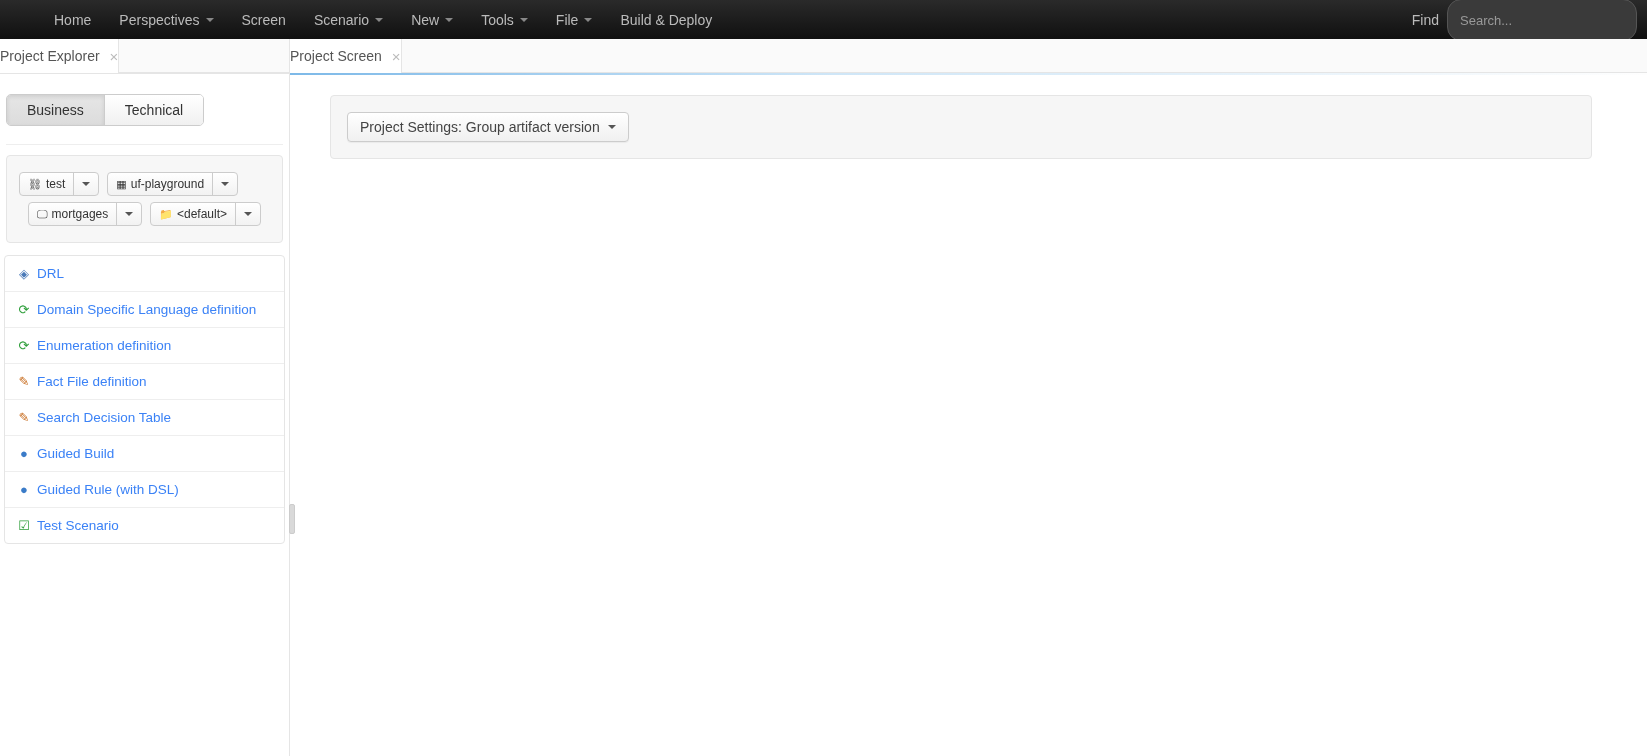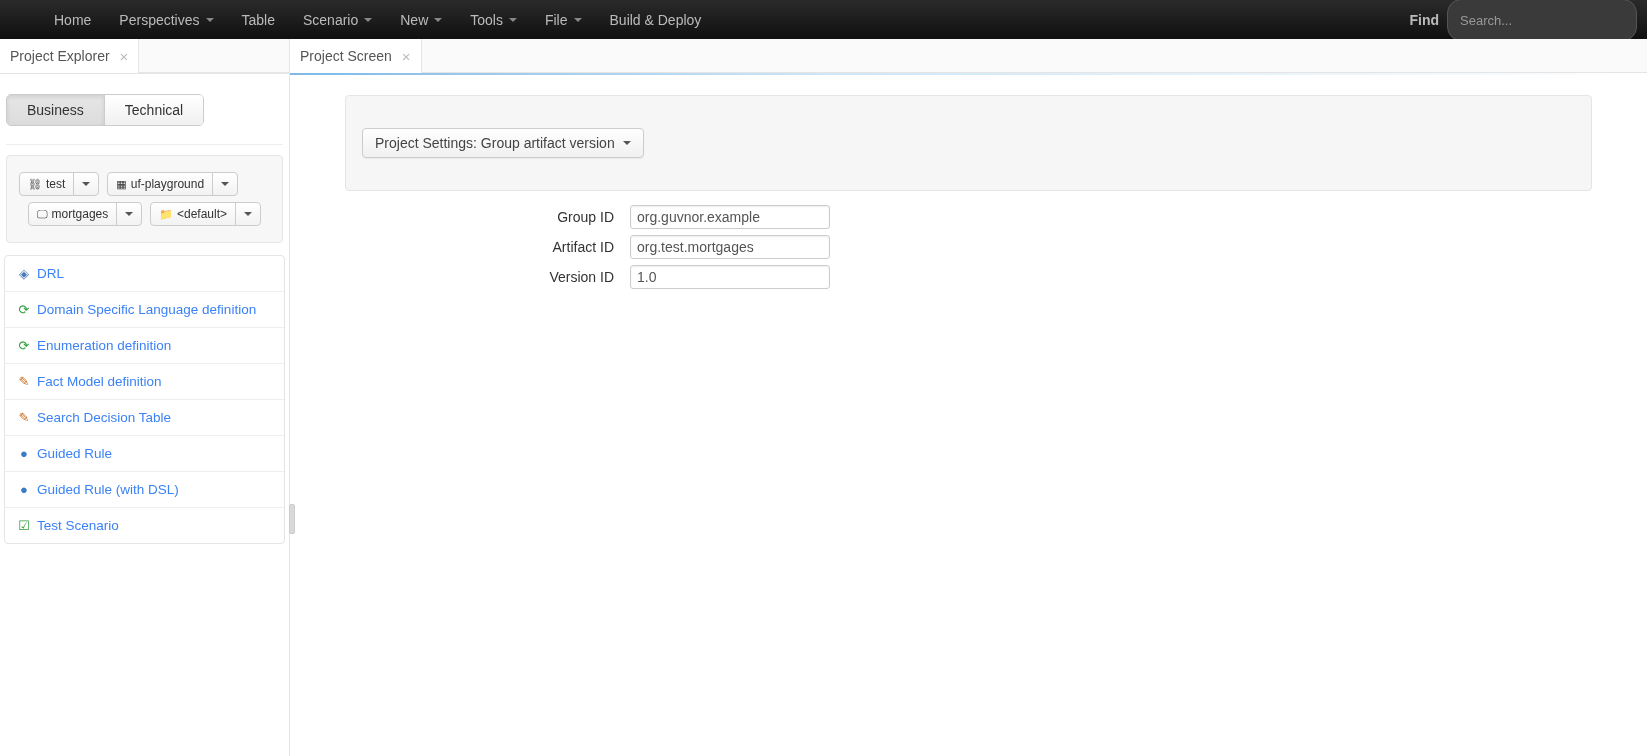--- a/index.html
+++ b/index.html
@@ -30,21 +30,21 @@
     gap: 6px;
     color: #bbb;
   }
   .caret-down {
     width: 0; height: 0;
     border-left: 4px solid transparent;
     border-right: 4px solid transparent;
     border-top: 4px solid #888;
   }
   .nav-spacer { flex: 1; }
-  .find-label { color: #bbb; margin-right: 8px; font-weight: bold; }
+  .find-label { color: #bbb; margin-right: 8px; }
   .search-wrap {
     background: #3a3a3a;
     border: 1px solid #555;
     border-radius: 14px;
     padding: 12px 12px;
     width: 190px;
   }
   .search-input {
     background: transparent;
     border: none;
@@ -68,21 +68,21 @@
   
   .tabbar {
     display: flex;
     height: 35px;
     border-bottom: 1px solid #e5e5e5;
     align-items: stretch;
   }
   .tab {
     display: flex;
     align-items: center;
-    padding: 0 10px;
+    padding: 0 0;
     border-right: 1px solid #e5e5e5;
     background: #fff;
     gap: 10px;
     color: #555;
     font-size: 14px;
   }
   .tab-close {
     color: #bbb;
     font-size: 15px;
     cursor: pointer;
@@ -163,25 +163,25 @@
     padding: 10px 12px;
     border-top: 1px solid #eee;
     cursor: pointer;
   }
   .asset-item:first-child { border-top: none; }
   .asset-item a { color: #3b82f6; text-decoration: none; font-size: 13.5px;}
   .asset-icon { width: 14px; display:inline-flex; justify-content:center; }
 
   
   .panel {
-    margin: 20px 55px 0 55px;
+    margin: 20px 55px 0 40px;
     border: 1px solid #e5e5e5;
     border-radius: 4px;
     background: #f6f6f6;
-    padding: 32px 16px;
+    padding: 16px 16px;
   }
   .dropdown-btn {
     display: inline-flex;
     align-items: center;
     gap: 8px;
     border: 1px solid #ccc;
     border-radius: 4px;
     background: linear-gradient(#fff,#f0f0f0);
     padding: 6px 12px;
     font-size: 14px;
@@ -227,21 +227,21 @@
 <div class="navbar">
   <div class="nav-items">
     <div class="nav-item">
         <span>Home</span>
       </div>
     <div class="nav-item">
         <span>Perspectives</span>
         <span class="caret-down"></span>
       </div>
     <div class="nav-item">
-        <span>Table</span>
+        <span>Screen</span>
       </div>
     <div class="nav-item">
         <span>Scenario</span>
         <span class="caret-down"></span>
       </div>
     <div class="nav-item">
         <span>New</span>
         <span class="caret-down"></span>
       </div>
     <div class="nav-item">
@@ -331,29 +331,29 @@
       <div class="asset-item">
         <span class="asset-icon" style="color:#2e9e3a;">⟳</span>
         <a>Domain Specific Language definition</a>
       </div>
       <div class="asset-item">
         <span class="asset-icon" style="color:#2e9e3a;">⟳</span>
         <a>Enumeration definition</a>
       </div>
       <div class="asset-item">
         <span class="asset-icon" style="color:#c76b1d;">✎</span>
-        <a>Fact Model definition</a>
+        <a>Fact File definition</a>
       </div>
       <div class="asset-item">
         <span class="asset-icon" style="color:#c76b1d;">✎</span>
         <a>Search Decision Table</a>
       </div>
       <div class="asset-item">
         <span class="asset-icon" style="color:#3a7bc8;">●</span>
-        <a>Guided Rule</a>
+        <a>Guided Build</a>
       </div>
       <div class="asset-item">
         <span class="asset-icon" style="color:#3a7bc8;">●</span>
         <a>Guided Rule (with DSL)</a>
       </div>
       <div class="asset-item">
         <span class="asset-icon" style="color:#2e9e3a;">☑</span>
         <a>Test Scenario</a>
       </div>
     </div>
@@ -371,28 +371,14 @@
     </div>
     <div class="active-strip"></div>
 
     <div class="panel">
       <div class="dropdown-btn">
         <span>Project Settings: Group artifact version</span>
         <span class="mini-caret"></span>
       </div>
     </div>
 
-    <div class="form">
-      <div class="form-row">
-        <div class="form-label">Group ID</div>
-        <input class="form-input" value="org.guvnor.example" style="">
-      </div>
-      <div class="form-row">
-        <div class="form-label">Artifact ID</div>
-        <input class="form-input" value="org.test.mortgages" style="">
-      </div>
-      <div class="form-row">
-        <div class="form-label">Version ID</div>
-        <input class="form-input" value="1.0" style="">
-      </div>
-    </div>
   </div>
 </div>
 
 </body></html>

